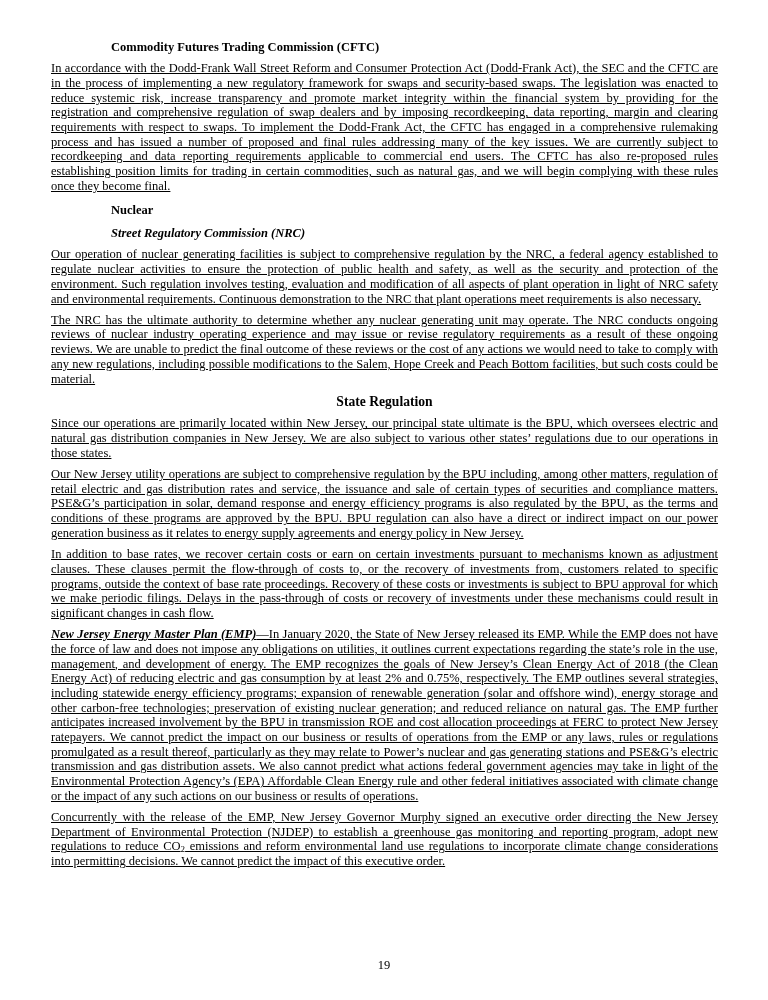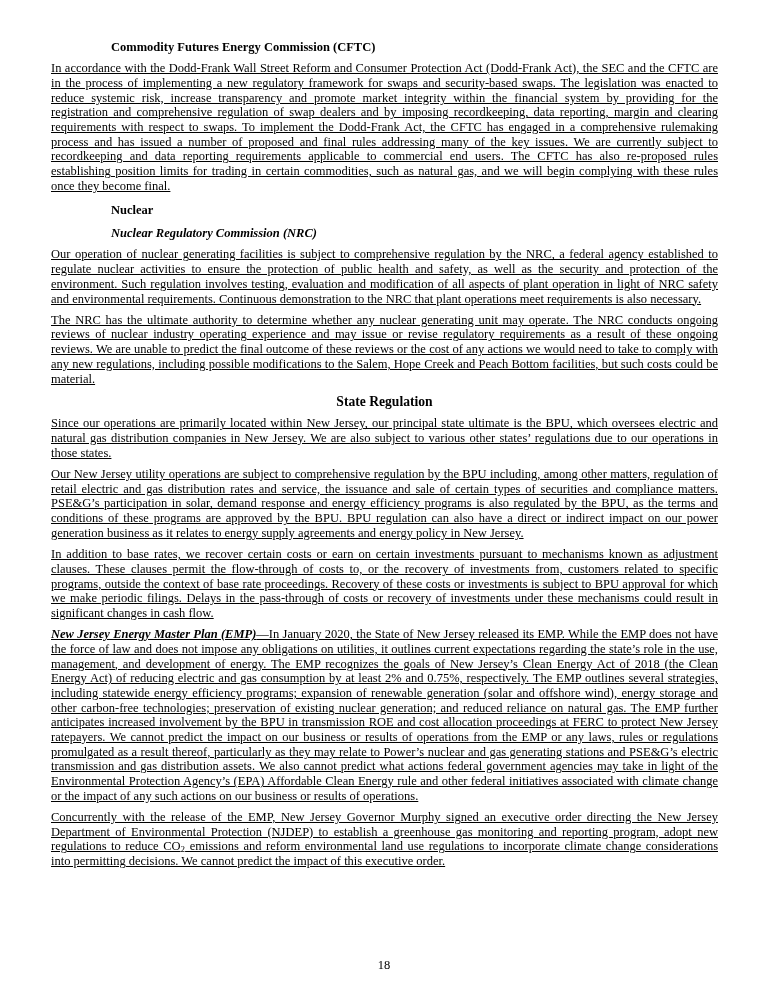--- a/index.html
+++ b/index.html
@@ -61,40 +61,40 @@
     font-size: 12.5px;
     color: #000000;
   }
 </style>
 </head>
 <body>
 
 <div class="page">
   <div class="body-text">
 
-    <div class="h-sub first">Commodity Futures Energy Commission (CFTC)</div>
+    <div class="h-sub first">Commodity Futures Trading Commission (CFTC)</div>
 
     <p>In accordance with the Dodd-Frank Wall Street Reform and Consumer Protection Act (Dodd-Frank Act), the SEC and the CFTC are in the process of implementing a new regulatory framework for swaps and security-based swaps. The legislation was enacted to reduce systemic risk, increase transparency and promote market integrity within the financial system by providing for the registration and comprehensive regulation of swap dealers and by imposing recordkeeping, data reporting, margin and clearing requirements with respect to swaps. To implement the Dodd-Frank Act, the CFTC has engaged in a comprehensive rulemaking process and has issued a number of proposed and final rules addressing many of the key issues. We are currently subject to recordkeeping and data reporting requirements applicable to commercial end users. The CFTC has also re-proposed rules establishing position limits for trading in certain commodities, such as natural gas, and we will begin complying with these rules once they become final.</p>
 
     <div class="h-sub">Nuclear</div>
 
-    <div class="h-sub h-italic">Nuclear Regulatory Commission (NRC)</div>
+    <div class="h-sub h-italic">Street Regulatory Commission (NRC)</div>
 
     <p>Our operation of nuclear generating facilities is subject to comprehensive regulation by the NRC, a federal agency established to regulate nuclear activities to ensure the protection of public health and safety, as well as the security and protection of the environment. Such regulation involves testing, evaluation and modification of all aspects of plant operation in light of NRC safety and environmental requirements. Continuous demonstration to the NRC that plant operations meet requirements is also necessary.</p>
 
     <p>The NRC has the ultimate authority to determine whether any nuclear generating unit may operate. The NRC conducts ongoing reviews of nuclear industry operating experience and may issue or revise regulatory requirements as a result of these ongoing reviews. We are unable to predict the final outcome of these reviews or the cost of any actions we would need to take to comply with any new regulations, including possible modifications to the Salem, Hope Creek and Peach Bottom facilities, but such costs could be material.</p>
 
     <div class="h-section">State Regulation</div>
 
     <p>Since our operations are primarily located within New Jersey, our principal state ultimate is the BPU, which oversees electric and natural gas distribution companies in New Jersey. We are also subject to various other states’ regulations due to our operations in those states.</p>
 
     <p>Our New Jersey utility operations are subject to comprehensive regulation by the BPU including, among other matters, regulation of retail electric and gas distribution rates and service, the issuance and sale of certain types of securities and compliance matters. PSE&amp;G’s participation in solar, demand response and energy efficiency programs is also regulated by the BPU, as the terms and conditions of these programs are approved by the BPU. BPU regulation can also have a direct or indirect impact on our power generation business as it relates to energy supply agreements and energy policy in New Jersey.</p>
 
     <p>In addition to base rates, we recover certain costs or earn on certain investments pursuant to mechanisms known as adjustment clauses. These clauses permit the flow-through of costs to, or the recovery of investments from, customers related to specific programs, outside the context of base rate proceedings. Recovery of these costs or investments is subject to BPU approval for which we make periodic filings. Delays in the pass-through of costs or recovery of investments under these mechanisms could result in significant changes in cash flow.</p>
 
     <p><span class="lead-in">New Jersey Energy Master Plan (EMP)</span><span>—In January 2020, the State of New Jersey released its EMP. While the EMP does not have the force of law and does not impose any obligations on utilities, it outlines current expectations regarding the state’s role in the use, management, and development of energy. The EMP recognizes the goals of New Jersey’s Clean Energy Act of 2018 (the Clean Energy Act) of reducing electric and gas consumption by at least 2% and 0.75%, respectively. The EMP outlines several strategies, including statewide energy efficiency programs; expansion of renewable generation (solar and offshore wind), energy storage and other carbon-free technologies; preservation of existing nuclear generation; and reduced reliance on natural gas. The EMP further anticipates increased involvement by the BPU in transmission ROE and cost allocation proceedings at FERC to protect New Jersey ratepayers. We cannot predict the impact on our business or results of operations from the EMP or any laws, rules or regulations promulgated as a result thereof, particularly as they may relate to Power’s nuclear and gas generating stations and PSE&amp;G’s electric transmission and gas distribution assets. We also cannot predict what actions federal government agencies may take in light of the Environmental Protection Agency’s (EPA) Affordable Clean Energy rule and other federal initiatives associated with climate change or the impact of any such actions on our business or results of operations.</span></p>
 
     <p><span>Concurrently with the release of the EMP, New Jersey Governor Murphy signed an executive order directing the New Jersey Department of Environmental Protection (NJDEP) to establish a greenhouse gas monitoring and reporting program, adopt new regulations to reduce CO</span><sub class="chem">2</sub><span> emissions and reform environmental land use regulations to incorporate climate change considerations into permitting decisions. We cannot predict the impact of this executive order.</span></p>
 
   </div>
 
-  <div class="page-footer">18</div>
+  <div class="page-footer">19</div>
 </div>
 
 </body></html>

